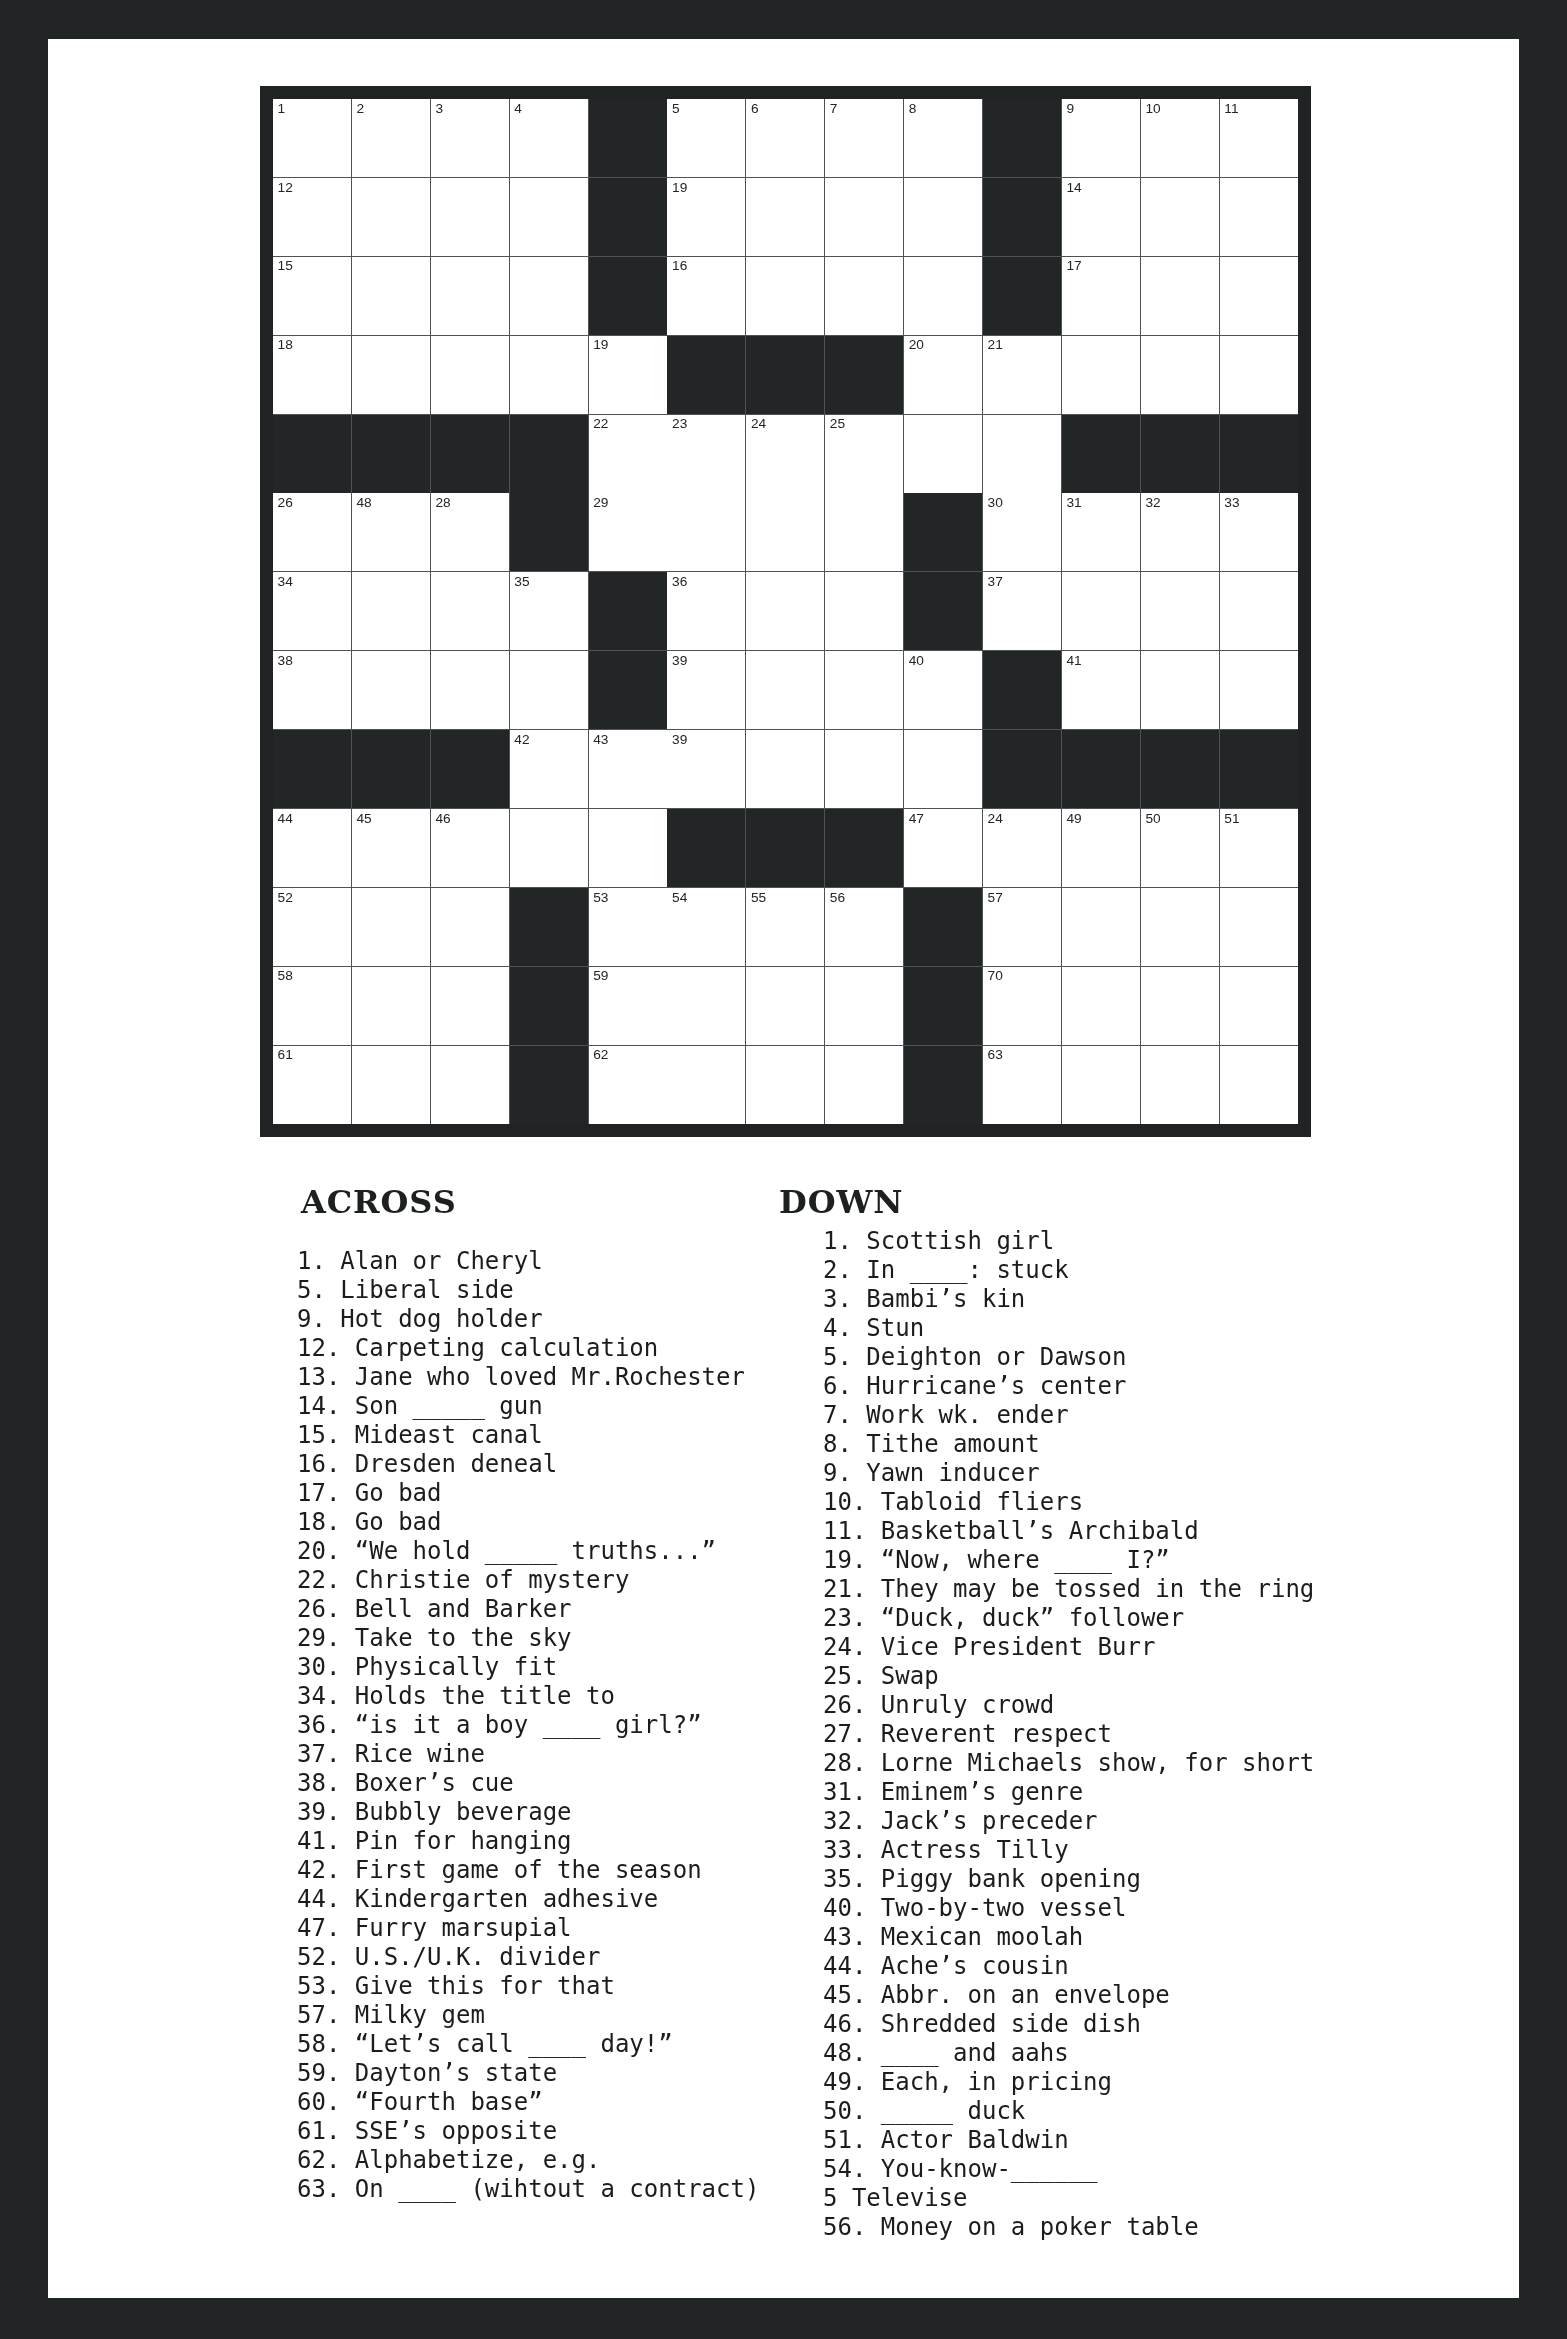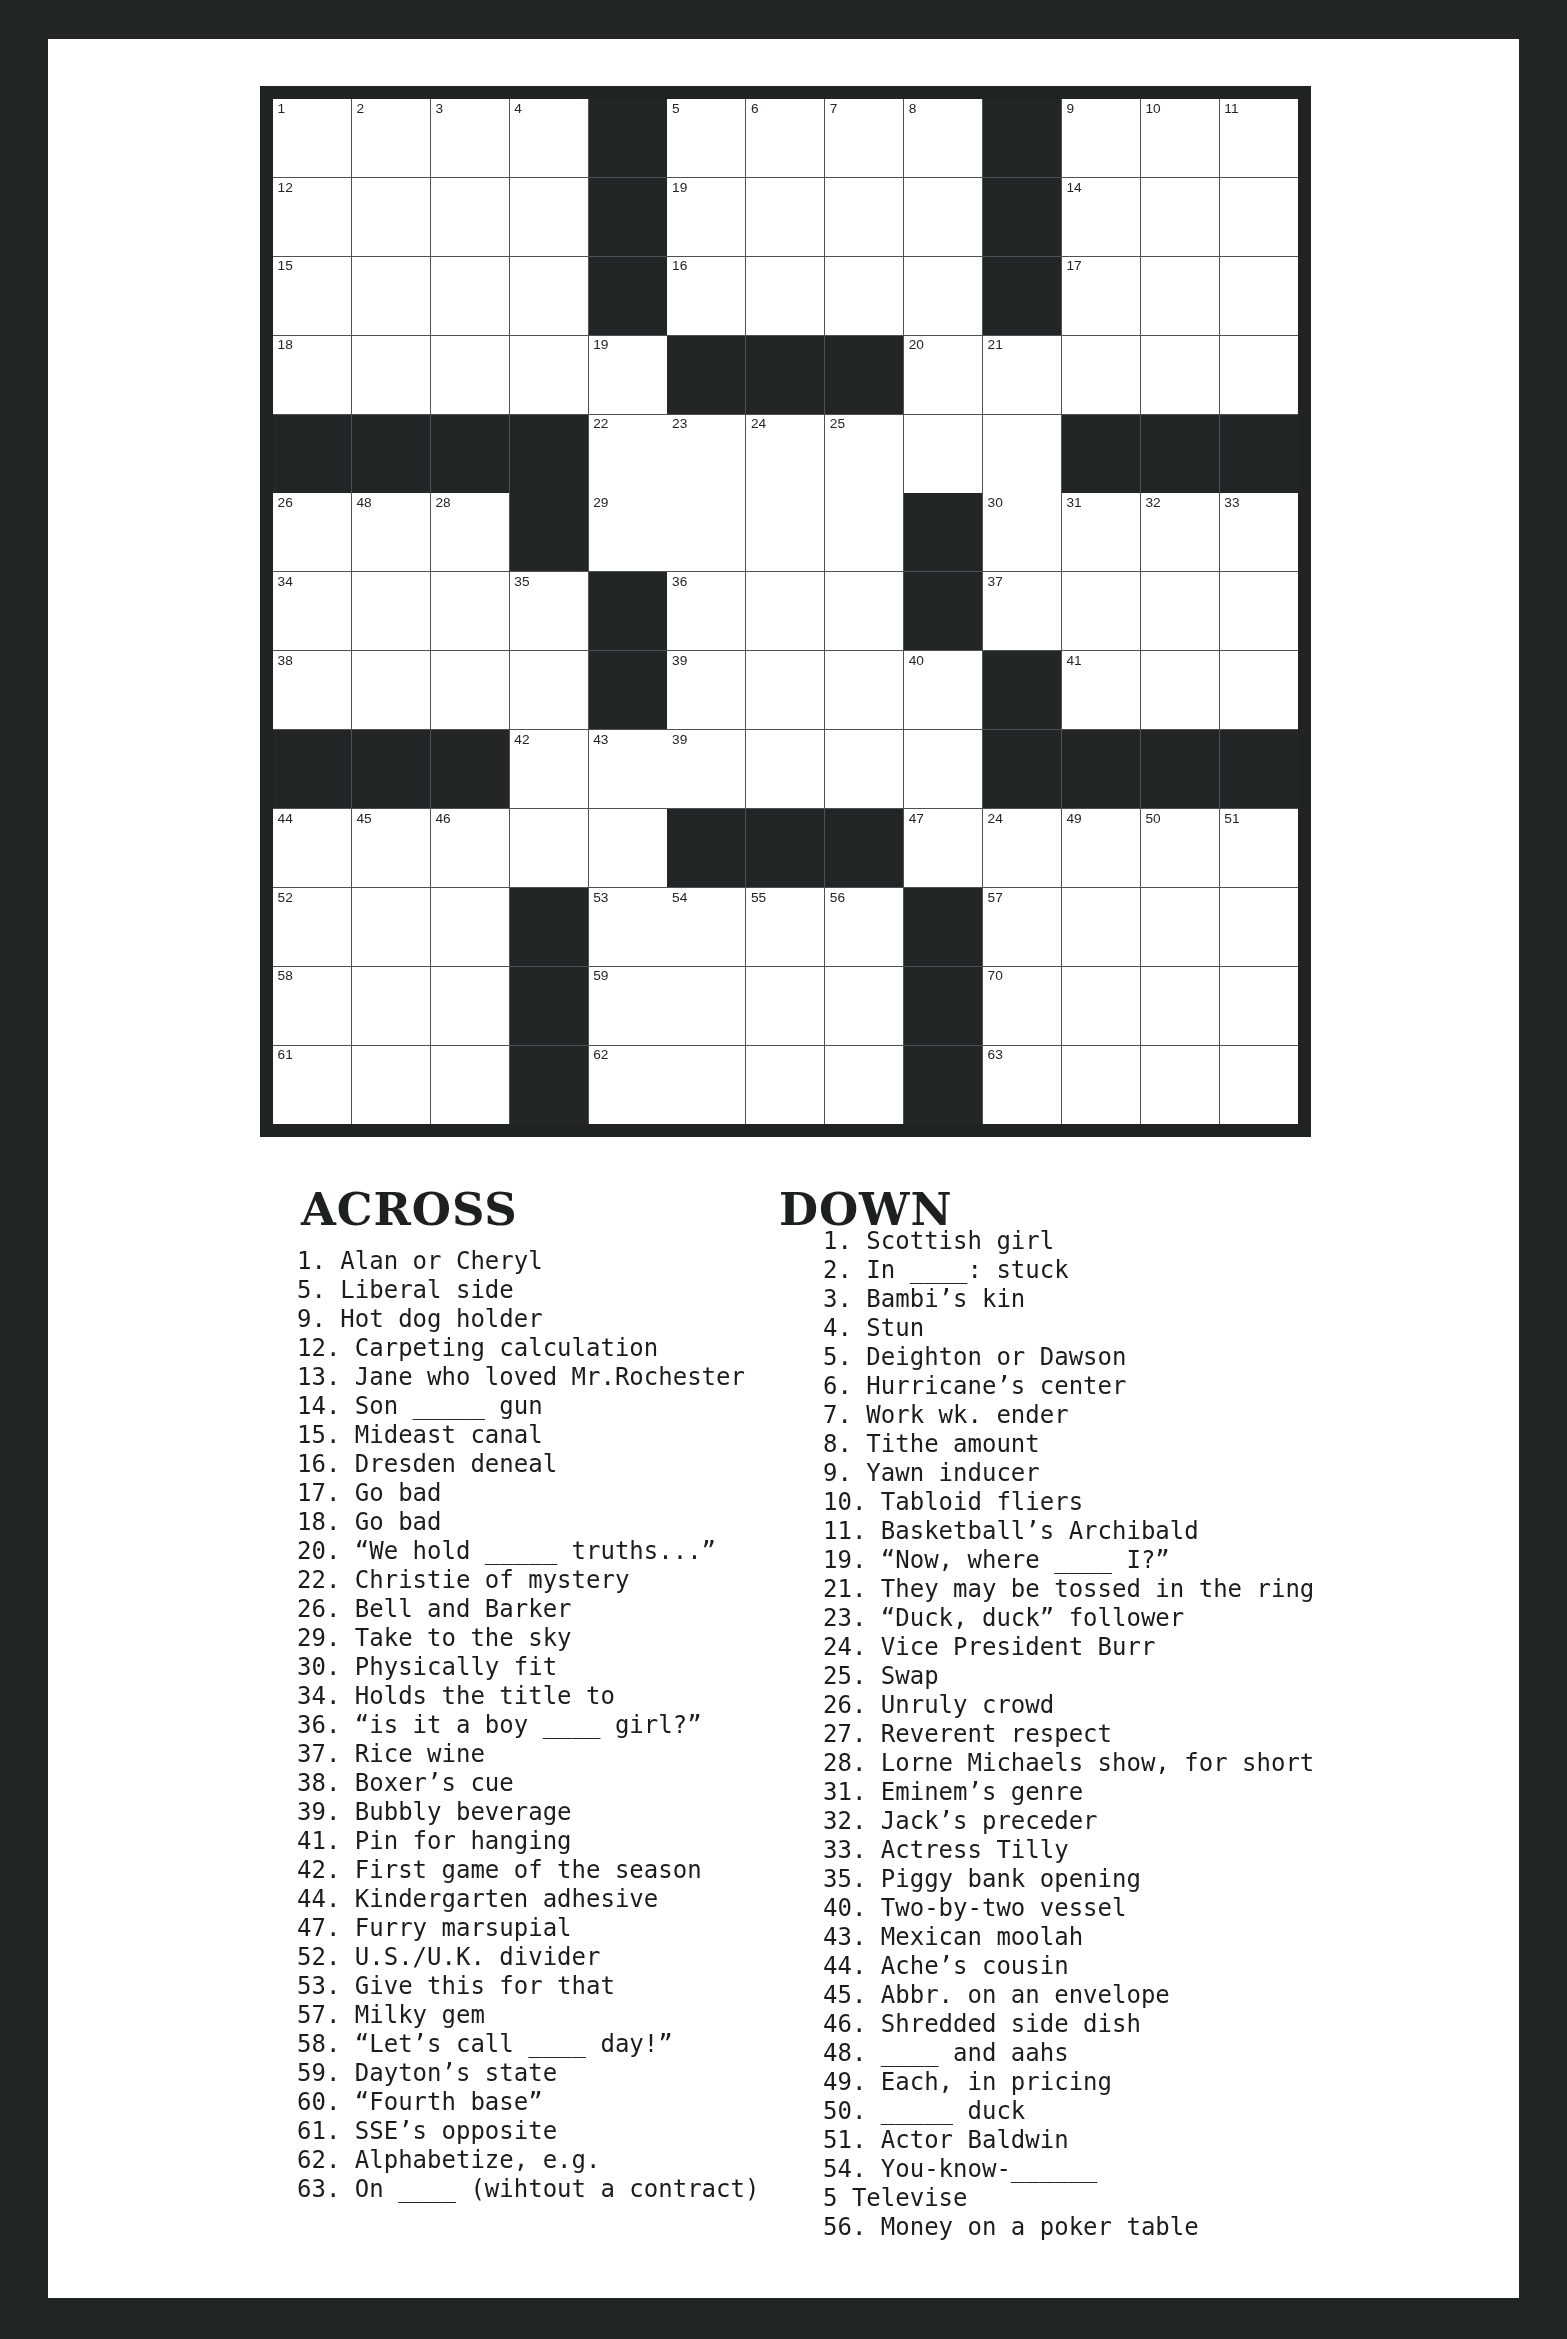--- a/index.html
+++ b/index.html
@@ -34,21 +34,21 @@
     position: absolute;
     top: 2.7px; left: 4.6px;
     font: 13.7px/1 "Liberation Sans", sans-serif;
     color: #232627;
   }
   .heading {
     position: absolute;
     margin: 0;
     font-family: "DejaVu Serif", serif;
     font-weight: bold;
-    font-size: 45px;
+    font-size: 32px;
     letter-spacing: 0.9px;
     color: #1d2021;
   }
   #across-heading { left: 253px; top: 1144px; }
   #down-heading   { left: 731px; top: 1144px; }
   .clue-list {
     position: absolute;
     margin: 0; padding: 0;
     list-style: none;
     font-family: "DejaVu Sans Mono", monospace;

